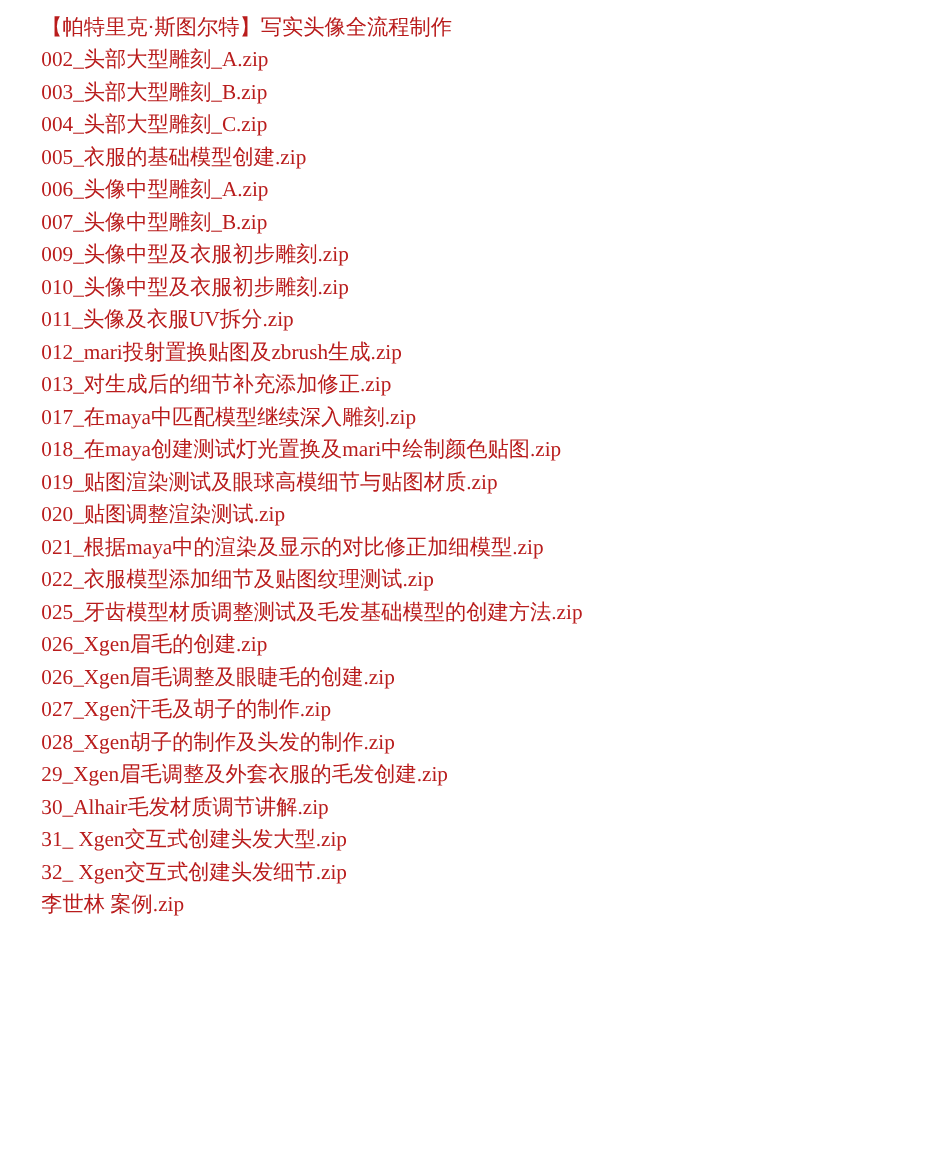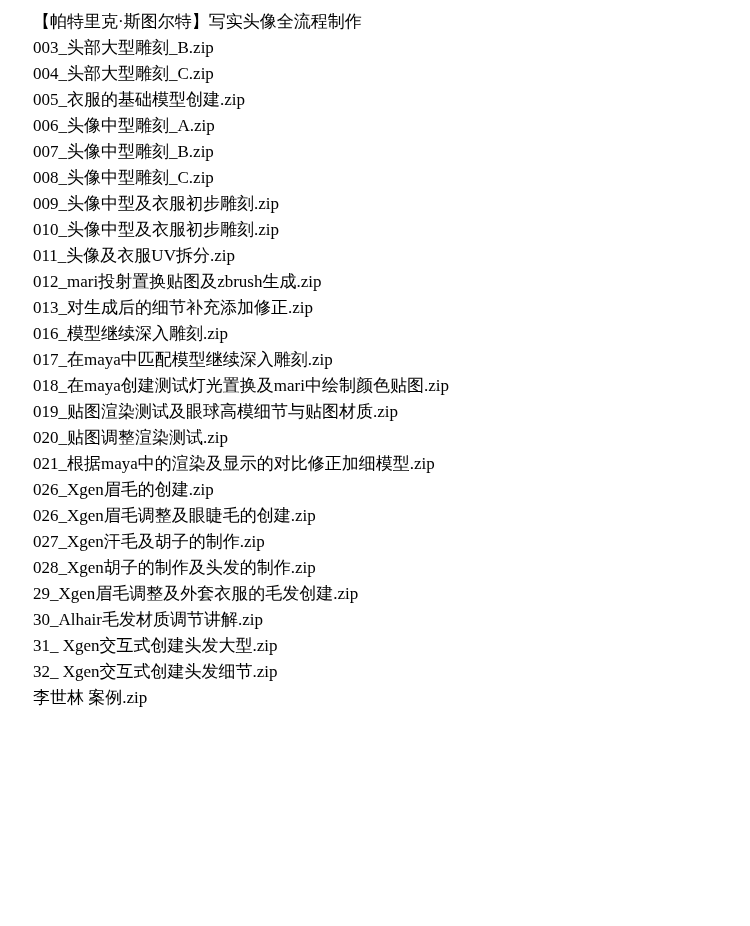--- a/index.html
+++ b/index.html
@@ -13,51 +13,52 @@
     overflow: hidden;
   }
   .doc {
     box-sizing: border-box;
     width: 750px;
     height: 820px;
     padding: 9px 20px 12px 33px;
     font-family: "Liberation Serif", "DejaVu Serif", serif;
     font-size: 17px;
     line-height: 26px;
-    color: #000000;
+    color: #b91c1c;
     background: #ffffff;
   }
   .line {
     white-space: pre;
     font-weight: normal;
     margin: 0;
   }
 </style>
 </head>
 <body>
 
 <div class="doc">
   <div class="line">【帕特里克·斯图尔特】写实头像全流程制作</div>
+  <div class="line">002_头部大型雕刻_A.zip</div>
   <div class="line">003_头部大型雕刻_B.zip</div>
   <div class="line">004_头部大型雕刻_C.zip</div>
   <div class="line">005_衣服的基础模型创建.zip</div>
   <div class="line">006_头像中型雕刻_A.zip</div>
   <div class="line">007_头像中型雕刻_B.zip</div>
-  <div class="line">008_头像中型雕刻_C.zip</div>
   <div class="line">009_头像中型及衣服初步雕刻.zip</div>
   <div class="line">010_头像中型及衣服初步雕刻.zip</div>
   <div class="line">011_头像及衣服UV拆分.zip</div>
   <div class="line">012_mari投射置换贴图及zbrush生成.zip</div>
   <div class="line">013_对生成后的细节补充添加修正.zip</div>
-  <div class="line">016_模型继续深入雕刻.zip</div>
   <div class="line">017_在maya中匹配模型继续深入雕刻.zip</div>
   <div class="line">018_在maya创建测试灯光置换及mari中绘制颜色贴图.zip</div>
   <div class="line">019_贴图渲染测试及眼球高模细节与贴图材质.zip</div>
   <div class="line">020_贴图调整渲染测试.zip</div>
   <div class="line">021_根据maya中的渲染及显示的对比修正加细模型.zip</div>
+  <div class="line">022_衣服模型添加细节及贴图纹理测试.zip</div>
+  <div class="line">025_牙齿模型材质调整测试及毛发基础模型的创建方法.zip</div>
   <div class="line">026_Xgen眉毛的创建.zip</div>
   <div class="line">026_Xgen眉毛调整及眼睫毛的创建.zip</div>
   <div class="line">027_Xgen汗毛及胡子的制作.zip</div>
   <div class="line">028_Xgen胡子的制作及头发的制作.zip</div>
   <div class="line">29_Xgen眉毛调整及外套衣服的毛发创建.zip</div>
   <div class="line">30_Alhair毛发材质调节讲解.zip</div>
   <div class="line">31_ Xgen交互式创建头发大型.zip</div>
   <div class="line">32_ Xgen交互式创建头发细节.zip</div>
   <div class="line">李世林 案例.zip</div>
 </div>

